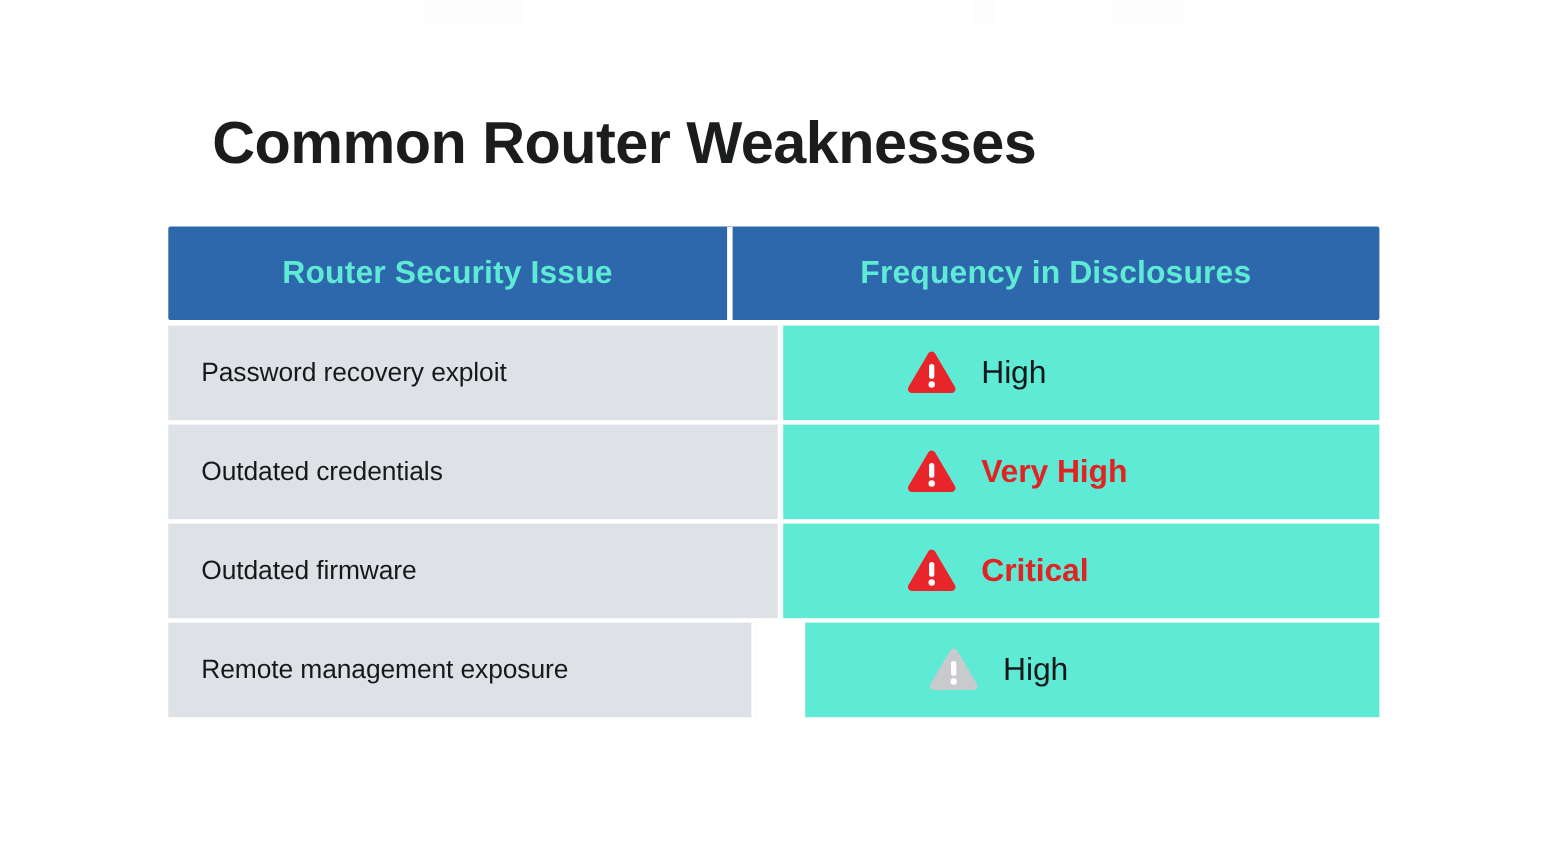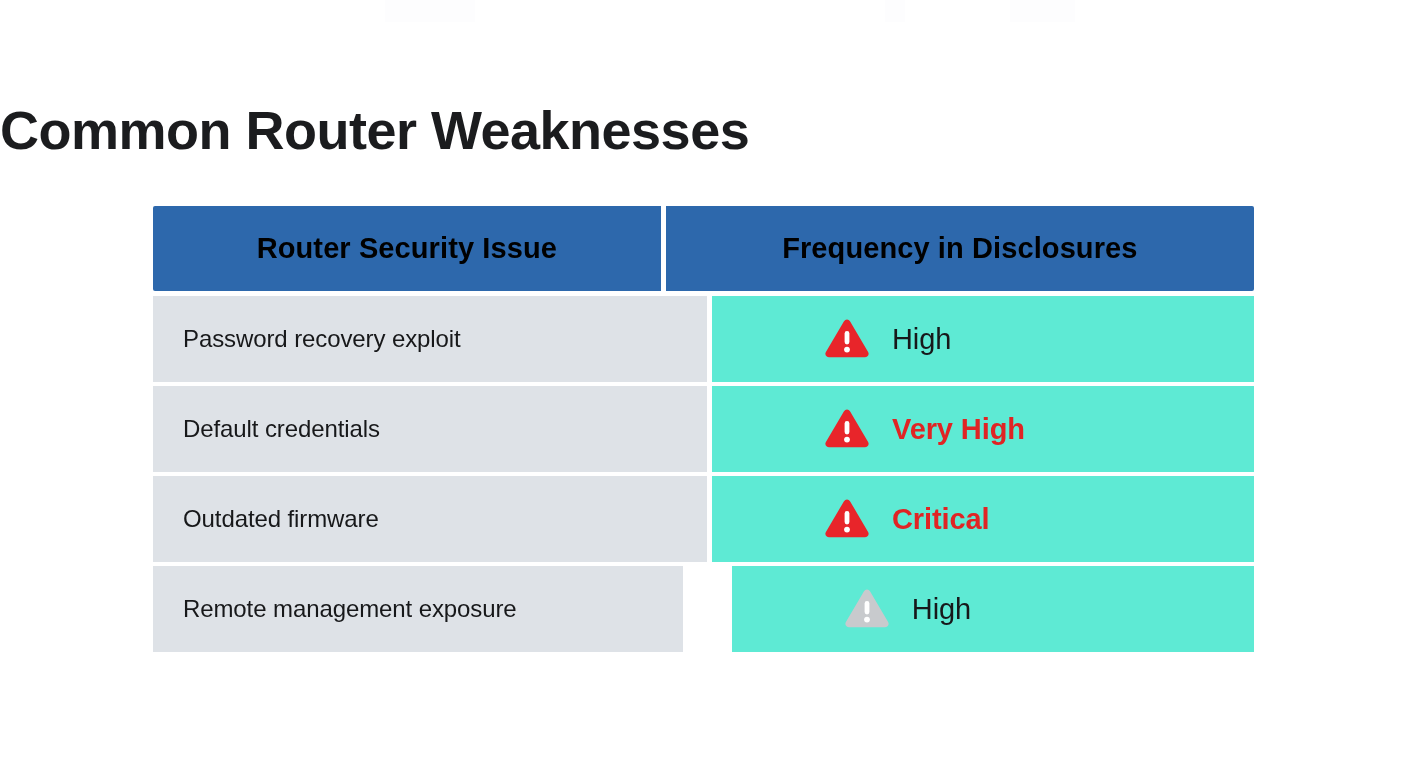--- a/index.html
+++ b/index.html
@@ -21,20 +21,21 @@
     height: 768px;
     position: relative;
     background: #ffffff;
   }
 
   .page-title {
     position: absolute;
     top: 96px;
     left: 0;
     width: 1135px;
+    text-align: center;
     font-size: 54px;
     font-weight: 700;
     letter-spacing: -0.5px;
     color: #1b1c1e;
     line-height: 68px;
     white-space: nowrap;
   }
 
   .table-wrap {
     position: absolute;
@@ -48,21 +49,21 @@
     width: 100%;
     height: 85px;
     background: #2d68ac;
     border-radius: 2px;
     overflow: hidden;
   }
   .th {
     display: flex;
     align-items: center;
     justify-content: center;
-    color: #000000;
+    color: #5eead4;
     font-size: 29px;
     font-weight: 700;
     letter-spacing: 0.1px;
     height: 100%;
     box-sizing: border-box;
     white-space: nowrap;
   }
   .th.col-left {
     width: 559px;
     border-right: 5px solid #ffffff;
@@ -176,21 +177,21 @@
               <rect x="20.6" y="13.0" width="4.8" height="13.4" rx="2.4" fill="#ffffff"></rect>
               <circle cx="23.0" cy="31.6" r="2.9" fill="#ffffff"></circle>
             </svg>
             <span class="freq-label sev-normal">High</span>
           </div>
         </div>
       </div>
 
       <div class="trow">
         <div class="td col-left">
-          <span class="issue-label">Default credentials</span>
+          <span class="issue-label">Outdated credentials</span>
         </div>
         <div class="td col-right">
           <div class="freq-cell">
             <svg class="warn-icon" viewBox="0 0 46 42">
               <path d="M20.0 3.2 L1.9 33.9 a3.5 3.5 0 0 0 3.0 5.3 L41.1 39.2 a3.5 3.5 0 0 0 3.0 -5.3 L26.0 3.2 a3.5 3.5 0 0 0 -6.0 0 Z" fill="#e8252a"></path>
               <rect x="20.6" y="13.0" width="4.8" height="13.4" rx="2.4" fill="#ffffff"></rect>
               <circle cx="23.0" cy="31.6" r="2.9" fill="#ffffff"></circle>
             </svg>
             <span class="freq-label sev-alert">Very High</span>
           </div>

